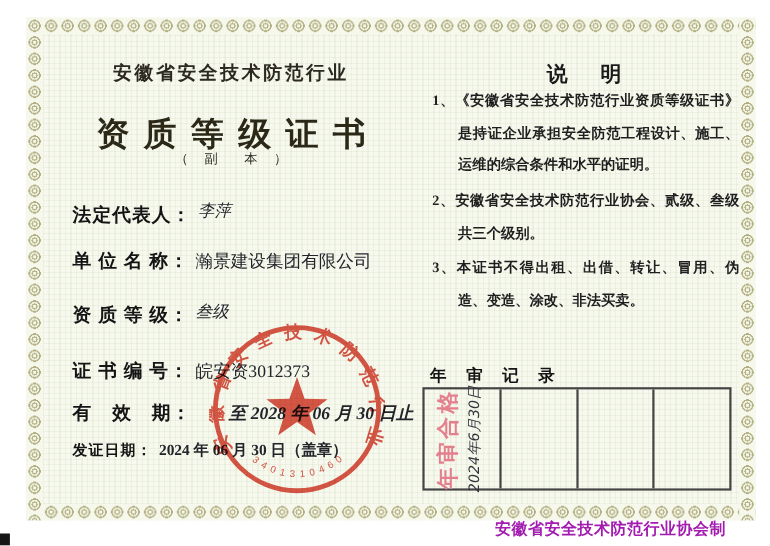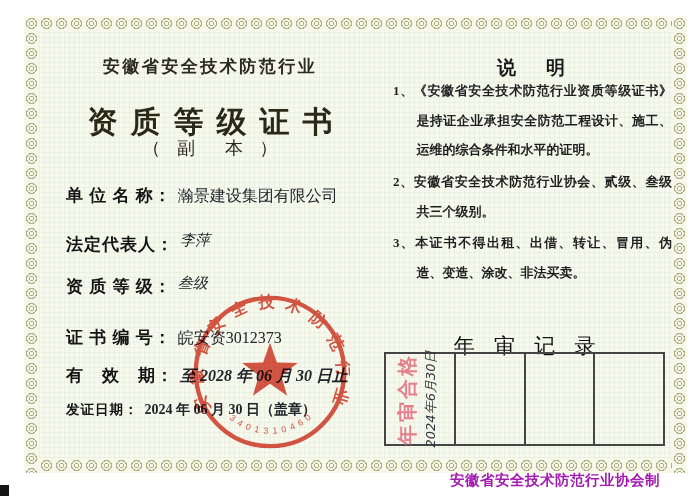--- a/index.html
+++ b/index.html
@@ -33,26 +33,26 @@
   .strip.right  { right:0; top:0; bottom:0; width:15px; }
 
   .artifact-bl { position:absolute; left:0; top:485px; width:9px; height:11px; background:#151515; }
 
   
   .org-line  { position:absolute; left:45px;  top:55px;  width:330px; text-align:center;
                font-size:17px; font-weight:700; letter-spacing:2.5px; color:#2c2920; }
   .main-title{ position:absolute; left:45px;  top:102px;  width:330px; text-align:center;
                font-size:30px; font-weight:700; letter-spacing:13px; text-indent:13px; color:#2b2817; }
   .copy-line { position:absolute; left:45px;  top:136px; width:330px; text-align:center;
-               font-size:18px; letter-spacing:6px; text-indent:6px; color:#2c2920; }
+               font-size:12px; letter-spacing:6px; text-indent:6px; color:#2c2920; }
 
   .fields { position:absolute; left:66px; top:184px; width:312px; }
   .frow { display:flex; align-items:baseline; }
   .frow.m1{ margin-bottom:26px; } .frow.m2{ margin-bottom:19px; }
-  .frow.m3{ margin-bottom:28px; } .frow.m4{ margin-bottom:15px; } .frow.m5{ margin-bottom:14px; }
+  .frow.m3{ margin-bottom:28px; } .frow.m4{ margin-bottom:15px; } .frow.m5{ margin-bottom:14px;gap:28px; }
   .flabel { font-size:17px; font-weight:700; letter-spacing:1px; white-space:nowrap; color:#141414; }
   .flabel.small { font-size:13.5px; }
   .fvalue { margin-left:6px; white-space:nowrap; color:#23232a; }
   .v-company { font-size:16px; }
   .v-person  { font-size:15px; font-style:italic; transform:translateY(-5px); }
   .v-grade   { font-size:15px; font-style:italic; transform:translateY(-4px); }
   .v-certno  { font-size:16px; }
   .v-valid   { font-size:16px; font-weight:700;font-style:italic; }
   .v-issued  { font-size:14px; font-weight:700; }
 
@@ -61,22 +61,22 @@
           opacity:.84; mix-blend-mode:multiply; }
 
   
   .notes-title { position:absolute; left:393px; top:55px; width:276px; text-align:center;
                  font-size:19px; font-weight:700; letter-spacing:30px; text-indent:30px; color:#1a1a1a; }
   .notes { position:absolute; left:393px; top:76px; width:279px;
            font-size:13px; font-weight:700; line-height:2.28; text-align:justify; color:#1f1f1f; }
   .note { padding-left:1.8em; margin-bottom:2px; }
   .note-num { margin-left:-1.8em; }
 
-  .review-title { position:absolute; left:384px; top:332px; width:281px; text-align:center;
-                  font-size:21px; font-weight:400; letter-spacing:7px; text-indent:7px; color:#141414; }
+  .review-title { position:absolute; left:384px; top:332px; width:281px; 
+                  font-size:15px; font-weight:700; letter-spacing:7px; text-indent:7px; color:#141414; }
   .review-table { position:absolute; left:384px; top:352px; width:281px; height:94px;
                   border:2px solid #454545; display:flex; }
   .cell { flex:1; position:relative; }
   .cell + .cell { border-left:2px solid #454545; }
   .stamp-red { position:absolute; left:31%; top:50%;
                transform:translate(-50%,-50%) rotate(-90deg);
                font-family:"Liberation Sans","DejaVu Sans",sans-serif;
                font-size:20px; font-weight:700; letter-spacing:3px;
                color:#e4808e; white-space:nowrap; }
   .stamp-date { position:absolute; left:66%; top:50%;
@@ -95,27 +95,27 @@
   <div class="strip bottom"></div>
   <div class="strip left"></div>
   <div class="strip right"></div>
 </div>
 
 <div class="org-line">安徽省安全技术防范行业</div>
 <div class="main-title">资质等级证书</div>
 <div class="copy-line">（ 副　本 ）</div>
 
 <div class="fields">
+  <div class="frow m2">
+    <span class="flabel">法定代表人：</span>
+    <span class="fvalue v-person">李萍</span>
+  </div>
   <div class="frow m1">
     <span class="flabel">单 位 名 称：</span>
     <span class="fvalue v-company">瀚景建设集团有限公司</span>
-  </div>
-  <div class="frow m2">
-    <span class="flabel">法定代表人：</span>
-    <span class="fvalue v-person">李萍</span>
   </div>
   <div class="frow m3">
     <span class="flabel">资 质 等 级：</span>
     <span class="fvalue v-grade">叁级</span>
   </div>
   <div class="frow m4">
     <span class="flabel">证 书 编 号：</span>
     <span class="fvalue v-certno">皖安资3012373</span>
   </div>
   <div class="frow m5">

